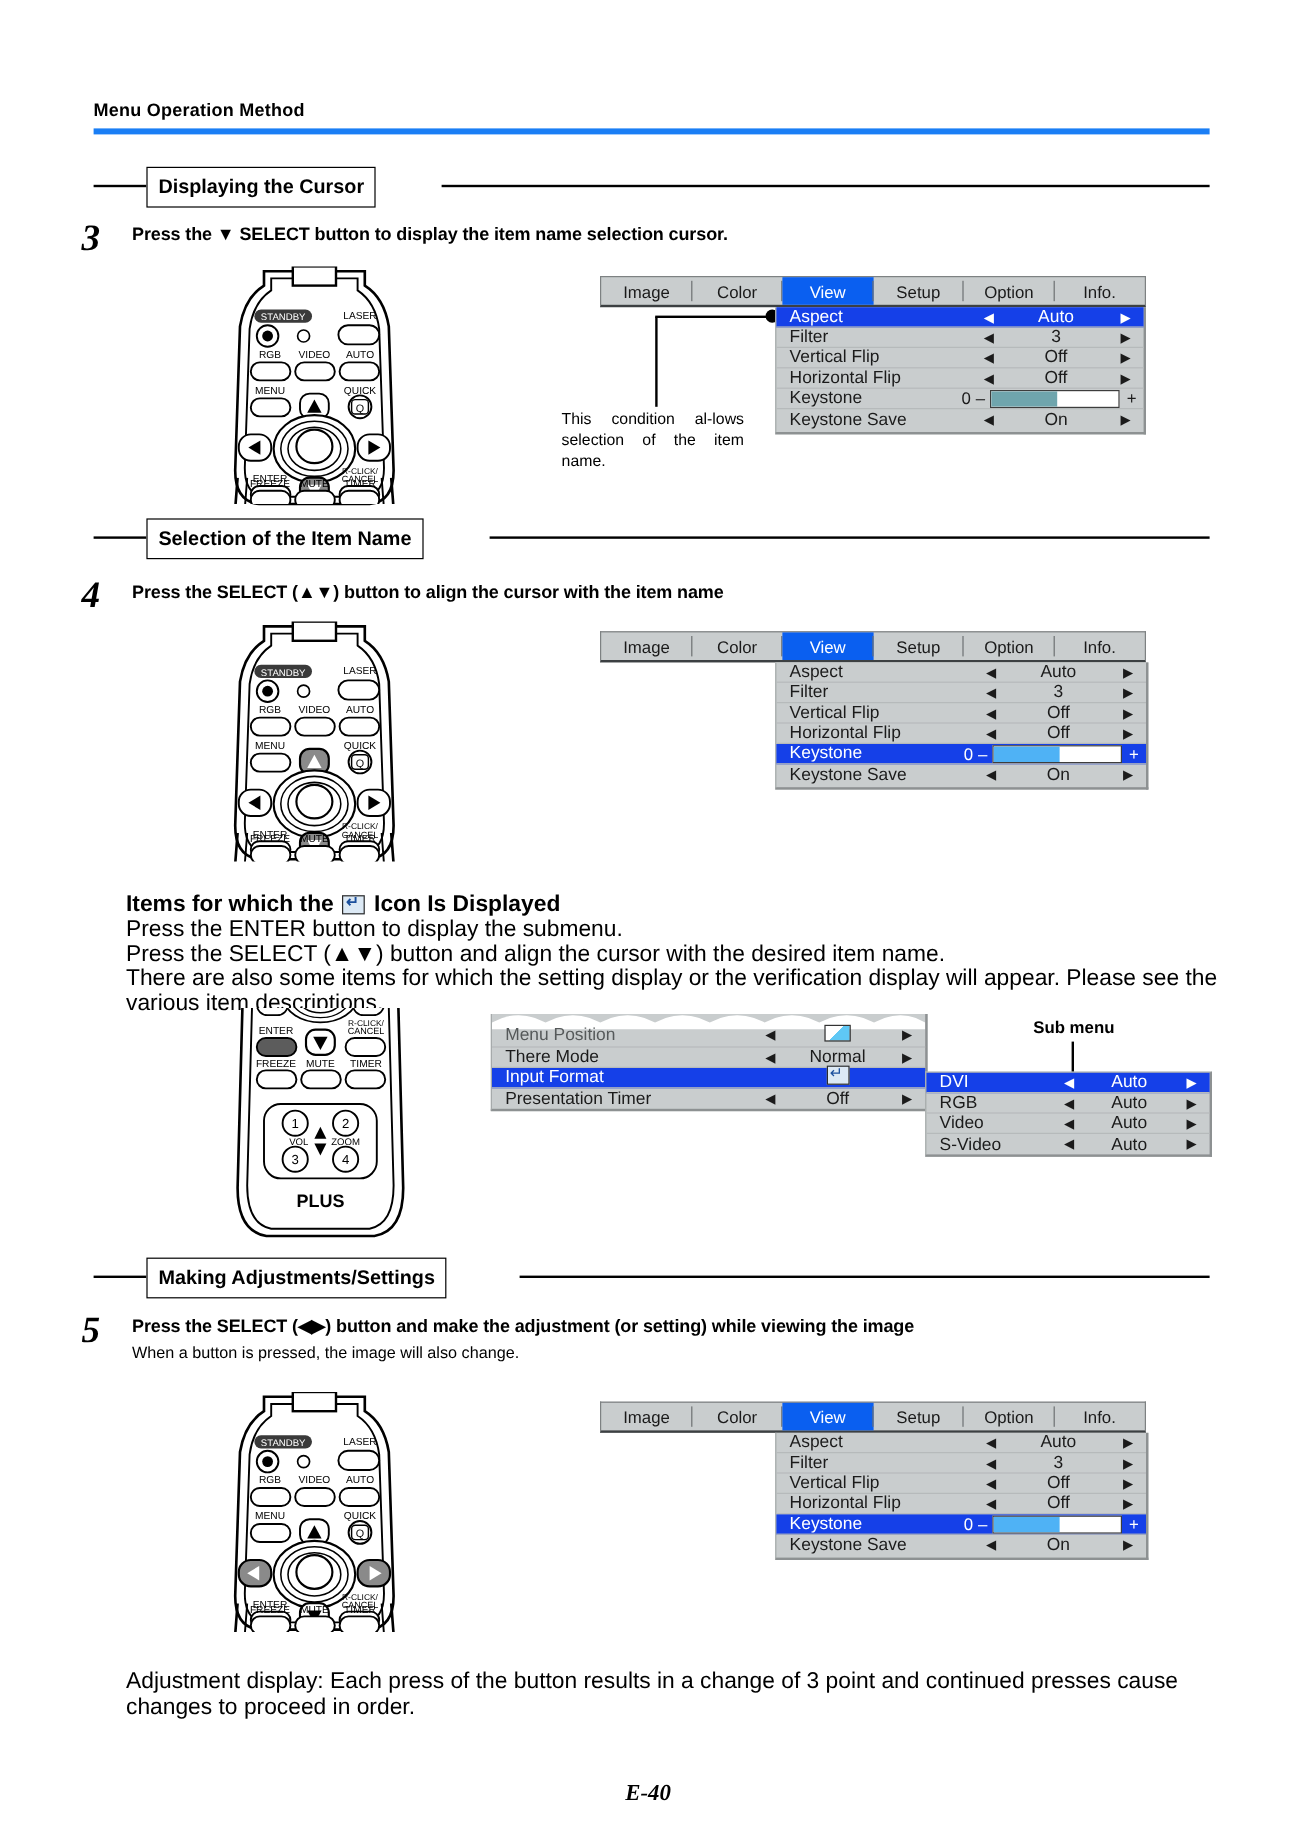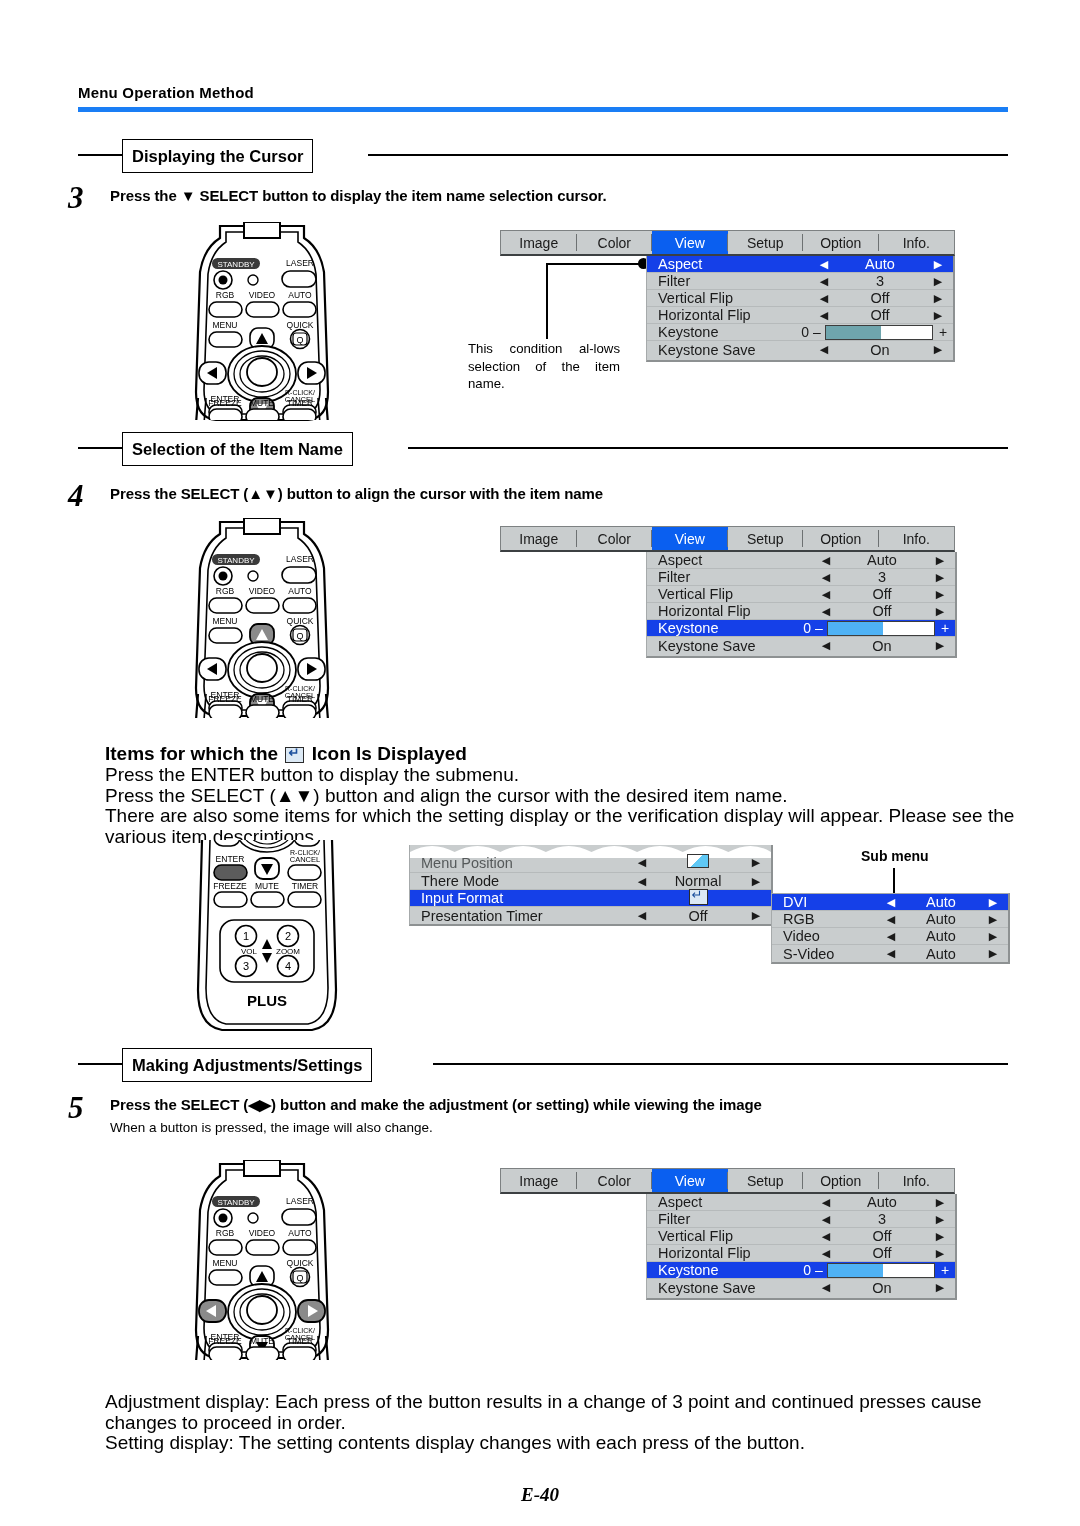--- a/index.html
+++ b/index.html
@@ -636,16 +636,15 @@
       <div class="osd-row">
         <span class="osd-label">Keystone Save</span>
         <span class="osd-arrow-l">◀</span>
         <span class="osd-value">On</span>
         <span class="osd-arrow-r">▶</span>
       </div>
     </div>
   </div>
 
   <div class="para" style="left:105px; top:1392px; width:912px;">Adjustment display: Each press of the button results in a change of 3 point and continued presses cause changes to proceed in order.</div>
-  <div class="para" style="left:105px; top:1433px; width:912px;">Setting display: The setting contents display changes with each press of the button.</div>
   <div class="pagenum" style="top:1484px;">E-40</div>
 
 </div>
 
 </body></html>

